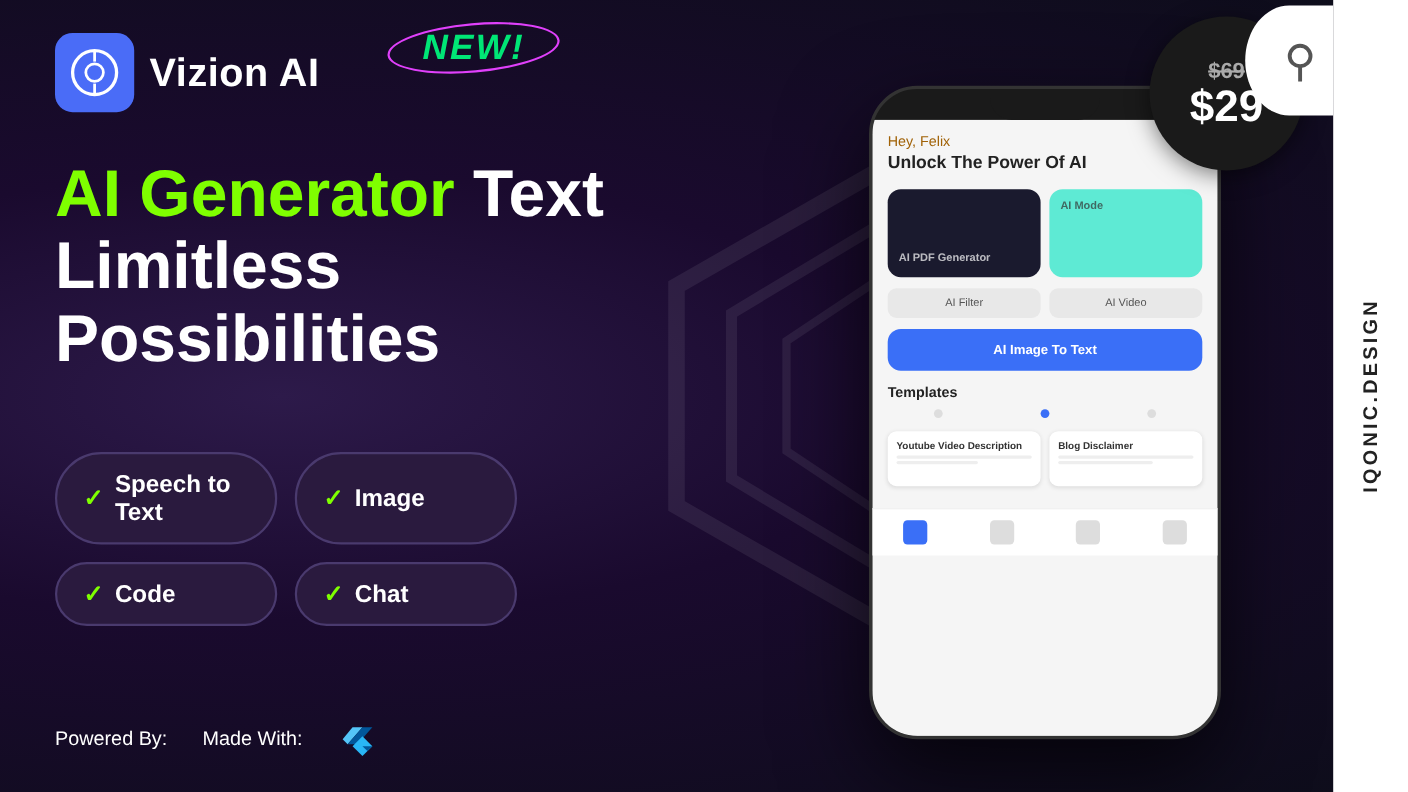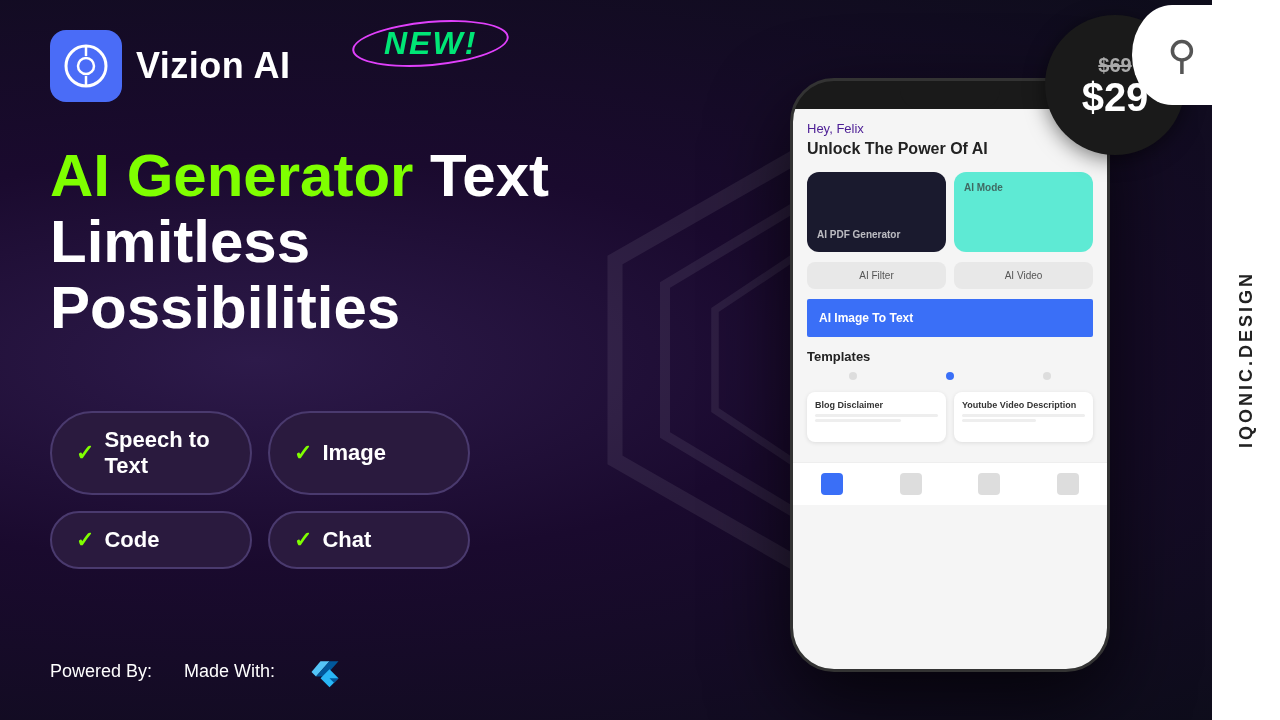--- a/index.html
+++ b/index.html
@@ -240,21 +240,21 @@
       padding: 0;
       position: relative;
     }
 
     .phone-screen-inner {
       padding: 12px 14px;
     }
 
     .phone-greeting {
       font-size: 13px;
-      color: #4c1d95;
+      color: #a16207;
       margin-bottom: 4px;
     }
 
     .phone-subtitle {
       font-size: 16px;
       font-weight: 700;
       color: #222;
       margin-bottom: 14px;
     }
 
@@ -307,22 +307,23 @@
       background: #e8e8e8;
       border-radius: 8px;
       padding: 8px 10px;
       font-size: 10px;
       color: #555;
       text-align: center;
     }
 
     .phone-blue-btn {
       background: #3a6ff7;
-      border-radius: 2px;
+      border-radius: 12px;
       padding: 12px;
+      text-align: center;
       color: white;
       font-size: 12px;
       font-weight: 600;
       margin-bottom: 12px;
     }
 
     .phone-templates-title {
       font-size: 13px;
       font-weight: 700;
       color: #222;
@@ -567,28 +568,28 @@
             <div class="phone-templates-title">Templates</div>
 
             <div class="phone-templates-row">
               <div class="phone-template-dot"></div>
               <div class="phone-template-dot active"></div>
               <div class="phone-template-dot"></div>
             </div>
 
             <div style="display:grid;grid-template-columns:1fr 1fr;gap:8px;margin-bottom:8px;">
               <div class="phone-template-card">
+                <div style="font-size:9px;font-weight:700;color:#333;margin-bottom:4px;">Youtube Video Description</div>
+                <div style="height:3px;background:#eee;border-radius:2px;margin-bottom:2px;"></div>
+                <div style="height:3px;background:#eee;border-radius:2px;width:60%;"></div>
+              </div>
+              <div class="phone-template-card">
                 <div style="font-size:9px;font-weight:700;color:#333;margin-bottom:4px;">Blog Disclaimer</div>
                 <div style="height:3px;background:#eee;border-radius:2px;margin-bottom:2px;"></div>
                 <div style="height:3px;background:#eee;border-radius:2px;width:70%;"></div>
-              </div>
-              <div class="phone-template-card">
-                <div style="font-size:9px;font-weight:700;color:#333;margin-bottom:4px;">Youtube Video Description</div>
-                <div style="height:3px;background:#eee;border-radius:2px;margin-bottom:2px;"></div>
-                <div style="height:3px;background:#eee;border-radius:2px;width:60%;"></div>
               </div>
             </div>
           </div>
 
           <div class="phone-nav">
             <div class="phone-nav-icon active-nav"></div>
             <div class="phone-nav-icon"></div>
             <div class="phone-nav-icon"></div>
             <div class="phone-nav-icon"></div>
           </div>

